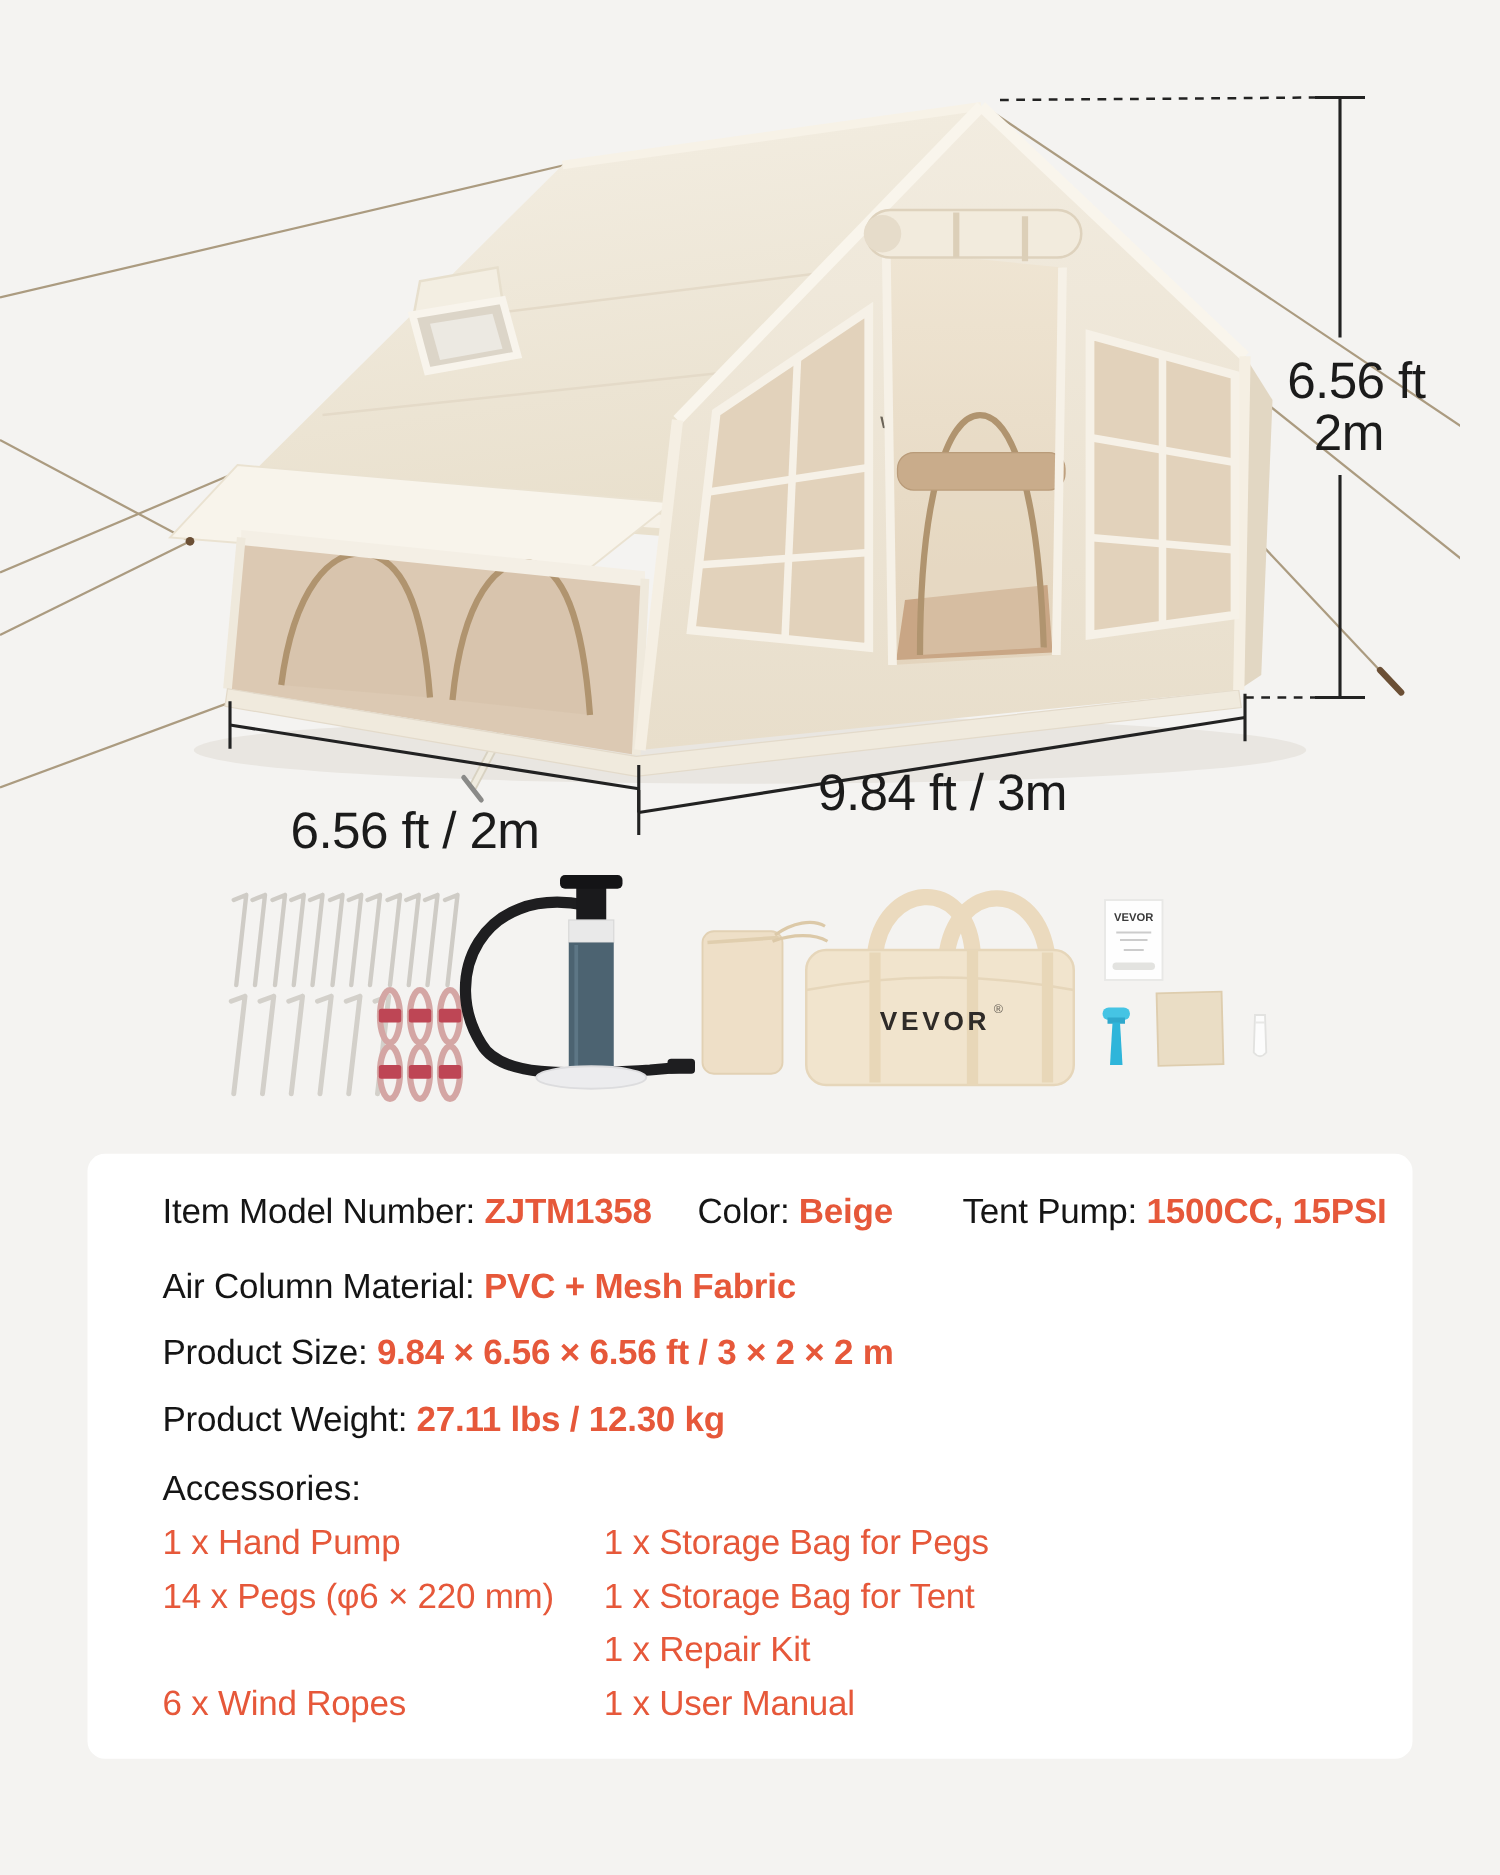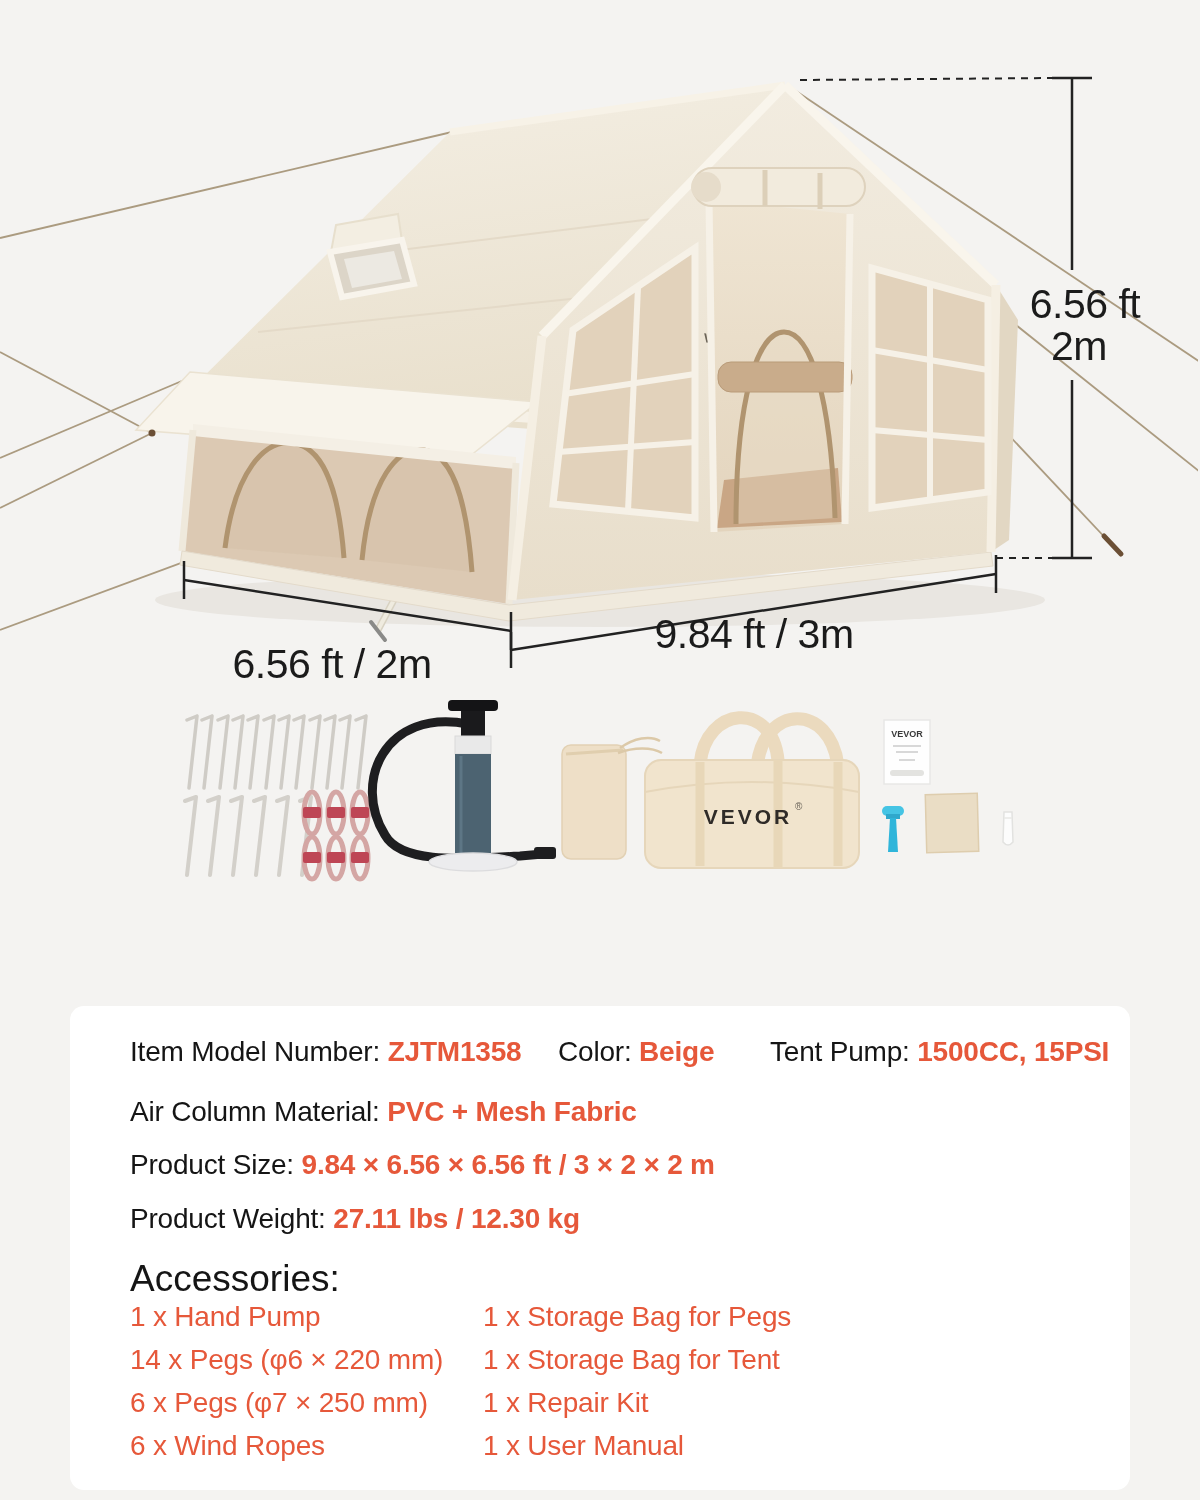--- a/index.html
+++ b/index.html
@@ -3,35 +3,35 @@
 <meta charset="utf-8">
 <style>
   html,body{margin:0;padding:0;}
   body{
     width:1200px;height:1500px;
     background:#f4f3f1;
     font-family:"Liberation Sans",sans-serif;
     position:relative;
     -webkit-font-smoothing:antialiased;
   }
-  .stage{position:absolute;inset:0;width:1168px;height:1500px;overflow:hidden;padding-left:30px;}
+  .stage{position:absolute;inset:0;width:1168px;height:1500px;overflow:hidden;}
   svg{position:absolute;left:0;display:block;}
   svg text{font-family:"Liberation Sans",sans-serif;}
   .dim-label{font-size:41px;fill:#1b1b1b;letter-spacing:-0.5px;}
 
   
   .spec-panel{
-    position:absolute;left:70px;top:1006px;width:1060px;height:484px;
+    position:absolute;left:70px;top:923px;width:1060px;height:484px;
     background:#ffffff;border-radius:14px;text-align:center;
   }
   .spec-line{position:absolute;left:0;width:100%;height:36px;}
   .pair{position:absolute;white-space:nowrap;font-size:28px;letter-spacing:-0.2px;}
   .pair .lbl{color:#151515;}
   .pair .val{color:#e6583a;font-weight:700;}
-  .acc-heading{position:absolute;left:60px;font-size:37px;color:#151515;white-space:nowrap;}
+  .acc-heading{position:absolute;left:60px;font-size:28px;color:#151515;white-space:nowrap;}
   .acc-item{position:absolute;font-size:28px;font-weight:400;color:#e6583a;white-space:nowrap;letter-spacing:-0.2px;}
 </style>
 </head>
 <body>
 
 <div class="stage">
 
   <svg style="top:0" width="1200" height="700" viewBox="0 0 1200 700">
     <defs>
       <linearGradient id="groof" x1="0" y1="0" x2="0.25" y2="1">
@@ -254,19 +254,18 @@
     <div class="spec-line" style="top:197px">
       <span class="pair" style="left:60px"><span class="lbl">Product Weight: </span><span class="val">27.11 lbs / 12.30 kg</span></span>
     </div>
 
     <div class="acc-heading" style="top:252px">Accessories:</div>
 
     <div class="acc-item" style="left:60px;top:295px">1 x Hand Pump</div>
     <div class="acc-item" style="left:413px;top:295px">1 x Storage Bag for Pegs</div>
     <div class="acc-item" style="left:60px;top:338px">14 x Pegs (φ6 × 220 mm)</div>
     <div class="acc-item" style="left:413px;top:338px">1 x Storage Bag for Tent</div>
-    <div class="acc-item" style="left:60px;top:381px">6 x Pegs (φ7 × 250 mm)</div>
     <div class="acc-item" style="left:413px;top:381px">1 x Repair Kit</div>
     <div class="acc-item" style="left:60px;top:424px">6 x Wind Ropes</div>
     <div class="acc-item" style="left:413px;top:424px">1 x User Manual</div>
   </section>
 
 </div>
 
 </body></html>

